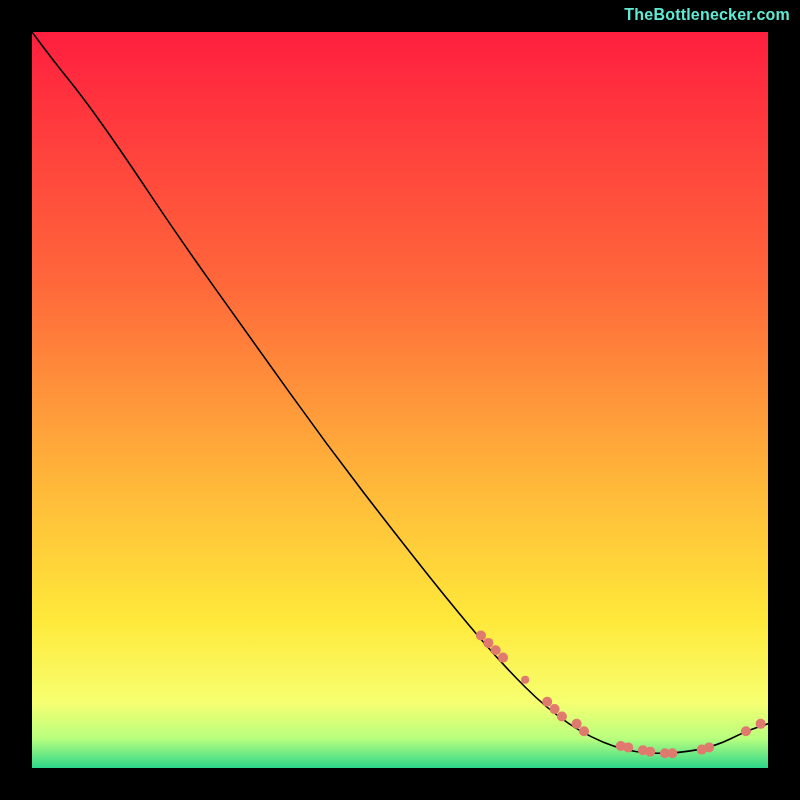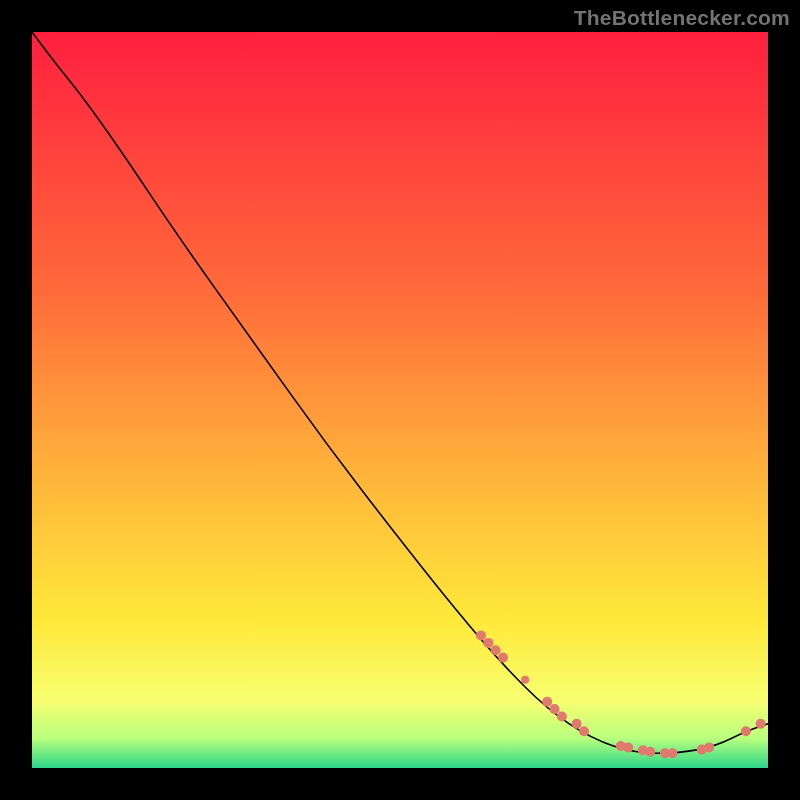--- a/index.html
+++ b/index.html
@@ -30,23 +30,23 @@
       var(--c4) 91%,
       var(--c5) 96%,
       var(--c6) 100%
     );
   }
   .watermark {
     position: absolute;
     top: 6px;
     right: 10px;
     font-family: Arial, Helvetica, sans-serif;
-    font-size: 21px;
+    font-size: 16px;
     font-weight: 600;
-    color: #737373;
+    color: #5eead4;
     letter-spacing: 0.2px;
   }
   svg.curve {
     position: absolute;
     left: 0;
     top: 0;
     width: 736px;
     height: 736px;
     overflow: visible;
   }

